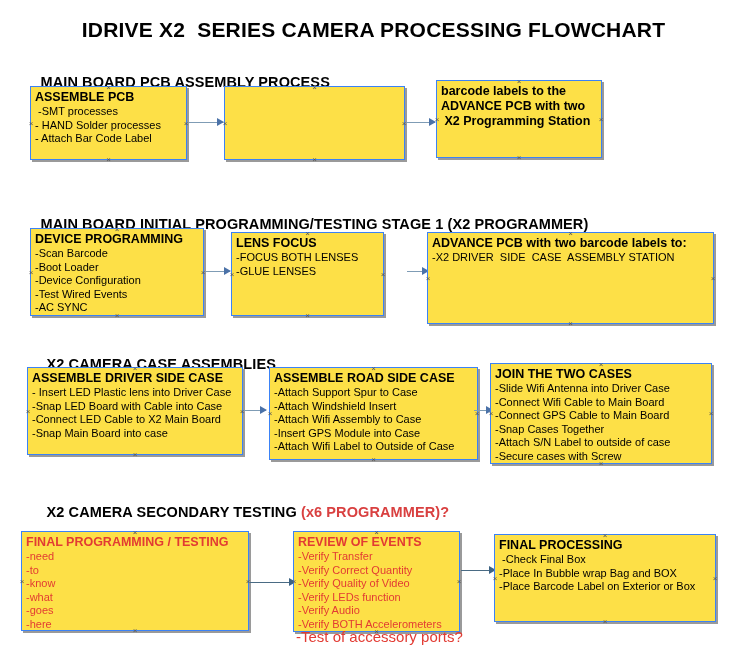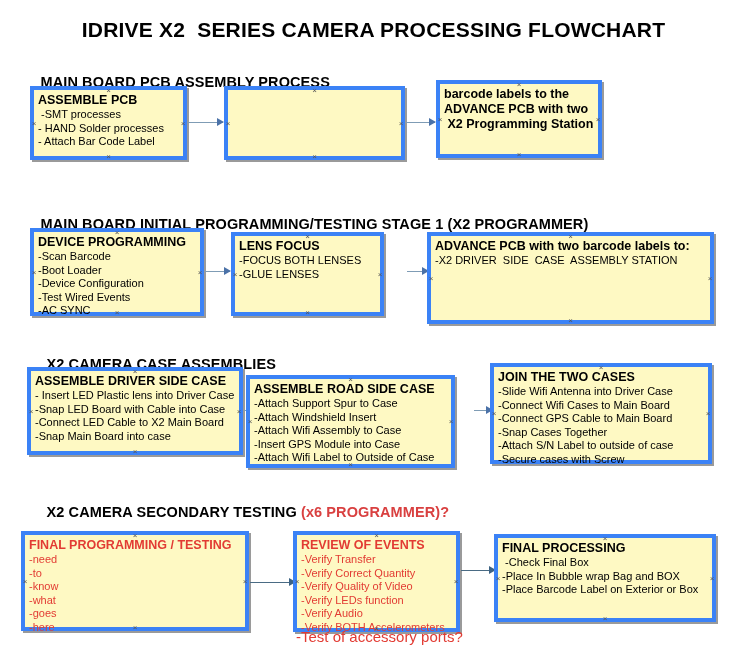--- a/index.html
+++ b/index.html
@@ -39,22 +39,22 @@
     font-weight: bold;
     white-space: pre;
     letter-spacing: 0.1px;
   }
   .section-heading .accent {
     color: #d94040;
   }
   .node {
     position: absolute;
     box-sizing: border-box;
-    background: #fef9c3;
-    border: 4px solid #3b82f6;
+    background: #fde047;
+    border: 1px solid #3b82f6;
     box-shadow: 2px 2px 0 0 #9a9a9a;
   }
   .node-inner {
     padding: 3px 4px 2px 4px;
   }
   .node-title {
     font-size: 12.5px;
     font-weight: bold;
     line-height: 14px;
     white-space: pre;
@@ -238,21 +238,21 @@
     <span class="cp" style="left:50%; top:100%;"></span>
     <span class="cp" style="left:0; top:50%;"></span>
     <span class="cp" style="left:100%; top:50%;"></span>
   </div>
 
   <div class="connector" style="left:244px; top:406px; width:22px;">
     <span class="shaft"></span>
     <span class="head"></span>
   </div>
 
-  <div class="node" style="left:246px; top:367px; width:209px; height:93px;margin-top:8px;">
+  <div class="node" style="left:269px; top:367px; width:209px; height:93px;">
     <div class="node-inner">
       <div class="node-title">ASSEMBLE ROAD SIDE CASE</div>
       <div class="node-line">-Attach Support Spur to Case</div>
       <div class="node-line">-Attach Windshield Insert</div>
       <div class="node-line">-Attach Wifi Assembly to Case</div>
       <div class="node-line">-Insert GPS Module into Case</div>
       <div class="node-line">-Attach Wifi Label to Outside of Case</div>
     </div>
     <span class="cp" style="left:50%; top:0;"></span>
     <span class="cp" style="left:50%; top:100%;"></span>
@@ -262,21 +262,21 @@
 
   <div class="connector" style="left:474px; top:406px; width:18px;">
     <span class="shaft"></span>
     <span class="head"></span>
   </div>
 
   <div class="node" style="left:490px; top:363px; width:222px; height:101px;">
     <div class="node-inner">
       <div class="node-title">JOIN THE TWO CASES</div>
       <div class="node-line">-Slide Wifi Antenna into Driver Case</div>
-      <div class="node-line">-Connect Wifi Cases to Main Board</div>
+      <div class="node-line">-Connect Wifi Cable to Main Board</div>
       <div class="node-line">-Connect GPS Cable to Main Board</div>
       <div class="node-line">-Snap Cases Together</div>
       <div class="node-line">-Attach S/N Label to outside of case</div>
       <div class="node-line">-Secure cases with Screw</div>
     </div>
     <span class="cp" style="left:50%; top:0;"></span>
     <span class="cp" style="left:50%; top:100%;"></span>
     <span class="cp" style="left:0; top:50%;"></span>
     <span class="cp" style="left:100%; top:50%;"></span>
   </div>

